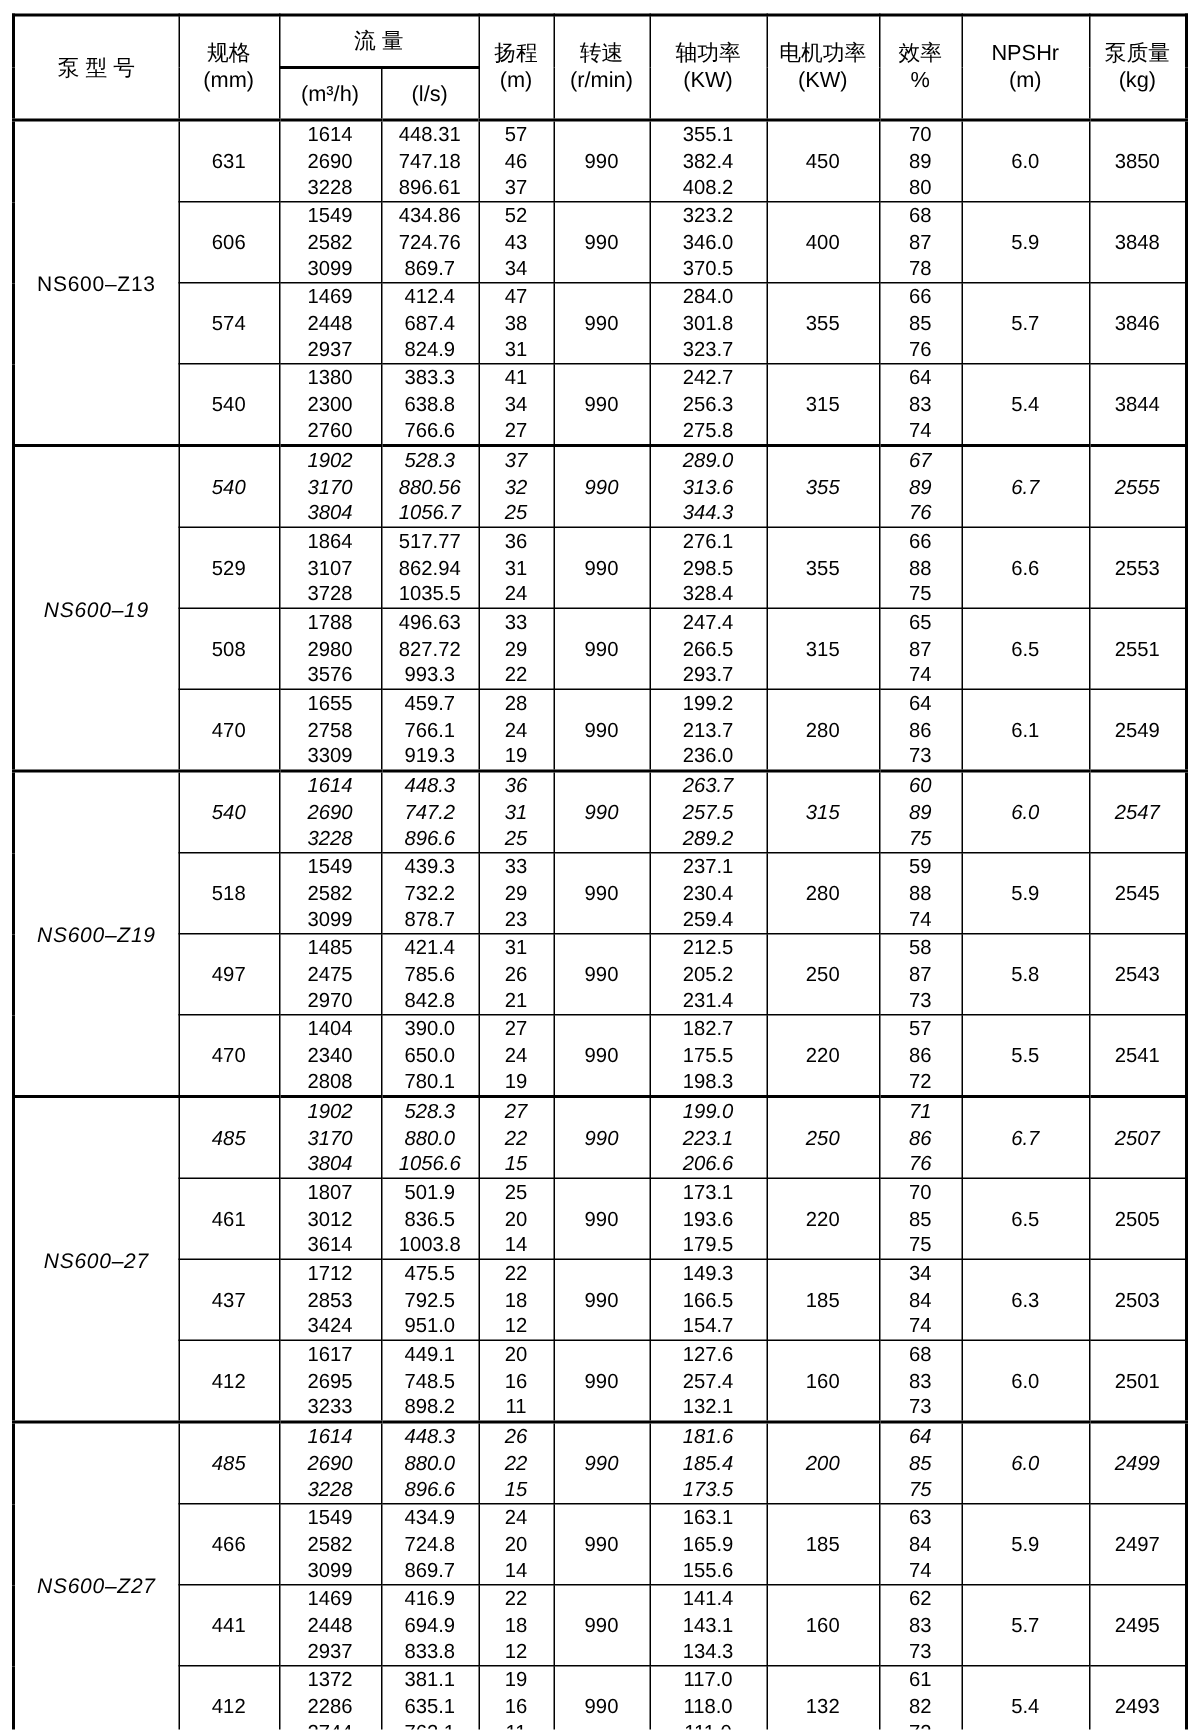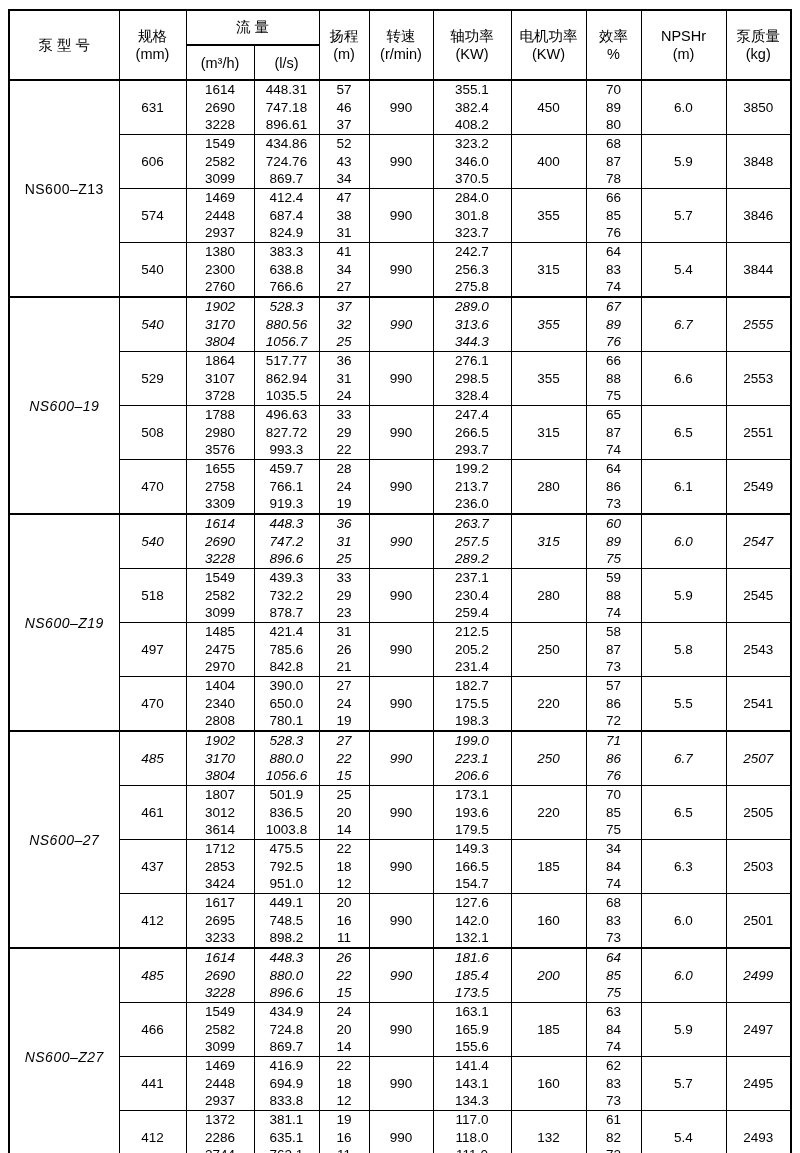--- a/index.html
+++ b/index.html
@@ -606,21 +606,21 @@
             <div>898.2</div>
           </td>
           <td class="num">
             <div>20</div>
             <div>16</div>
             <div>11</div>
           </td>
           <td>990</td>
           <td class="num">
             <div>127.6</div>
-            <div>142.0</div>
+            <div>257.4</div>
             <div>132.1</div>
           </td>
           <td>160</td>
           <td class="num">
             <div>68</div>
             <div>83</div>
             <div>73</div>
           </td>
           <td>6.0</td>
           <td>2501</td>

